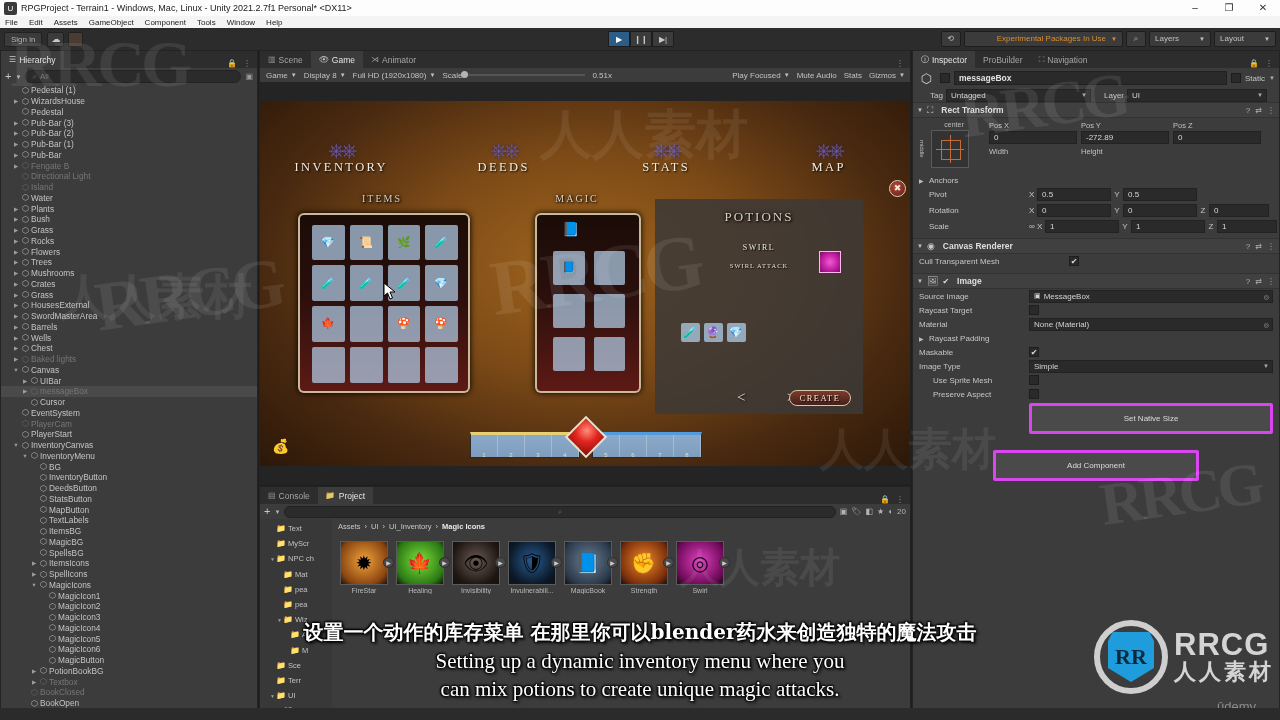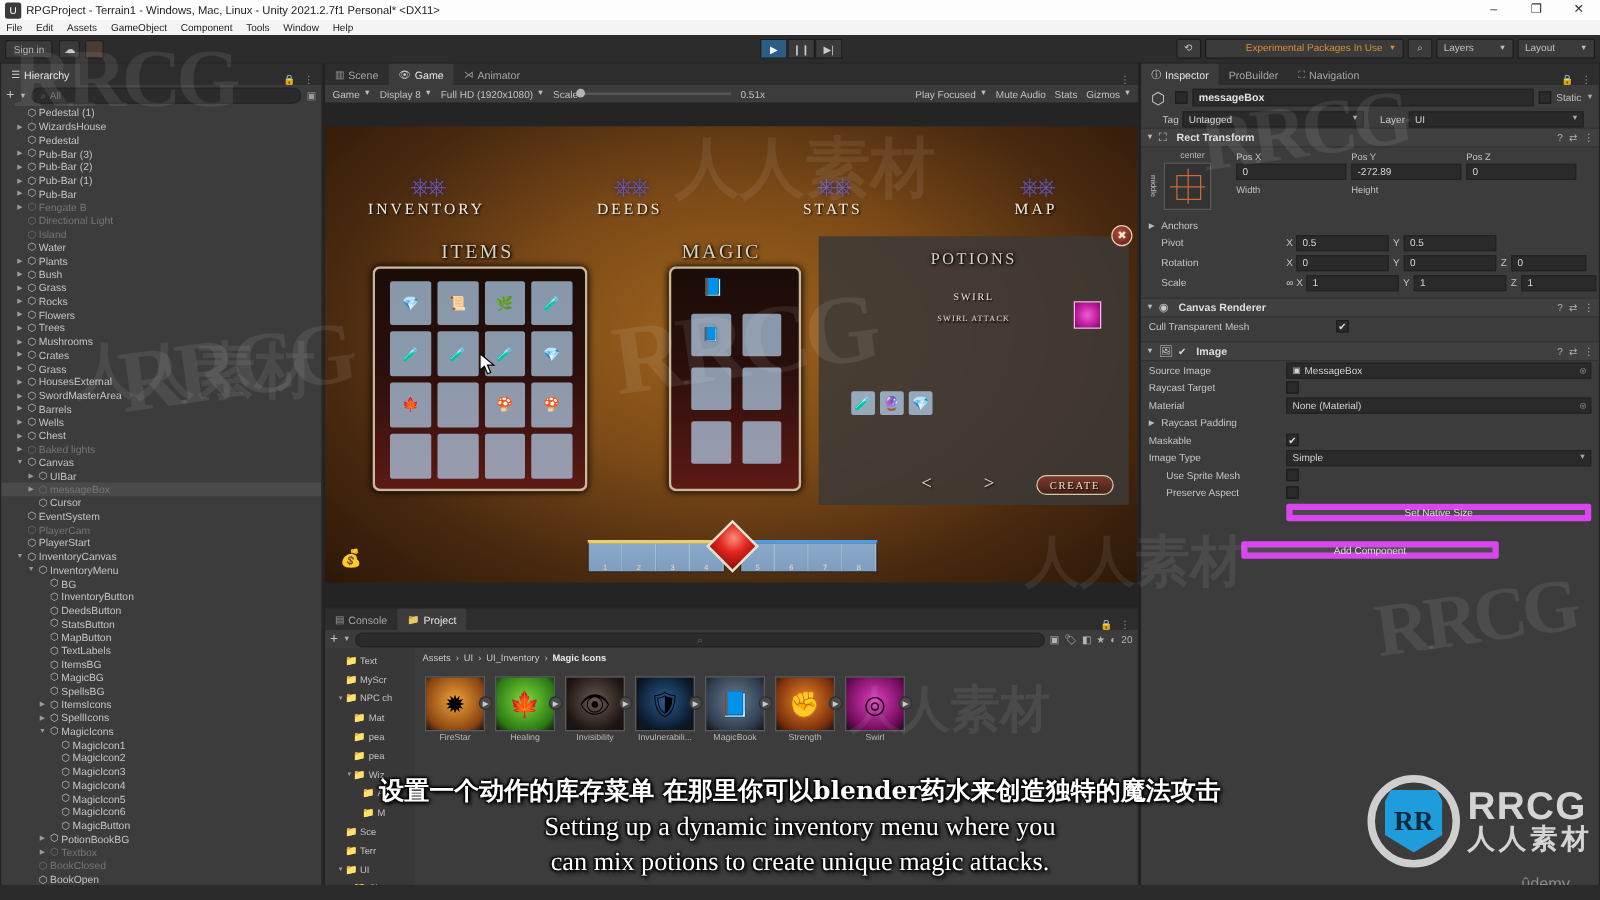--- a/index.html
+++ b/index.html
@@ -80,31 +80,31 @@
   #gamecanvas { width:650px; height:365px; position:relative; overflow:hidden;
     background:radial-gradient(ellipse 70% 80% at 50% 45%, #a0651e 0%, #7c4a17 38%, #4a2a10 70%, #2b1708 100%); }
 
   .gm-tabrow { position:absolute; top:42px; left:0; width:100%; display:flex; }
   .gm-tab { flex:1; text-align:center; }
   .knot { font-size:20px; color:#6e5aa0; letter-spacing:-3px; line-height:14px;
     text-shadow:0 0 3px #2b1e4a; }
   .gm-tab .lbl { font-family:"Liberation Serif", serif; color:#f3ece0; font-size:12.5px;
     letter-spacing:2.4px; text-shadow:1px 1px 2px #000; margin-top:3px; }
 
-  .sec-title { font-family:"Liberation Serif", serif; font-size:16px; letter-spacing:2px;
+  .sec-title { font-family:"Liberation Serif", serif; font-size:10px; letter-spacing:2px;
     color:#d9cfc0; text-shadow:1px 1px 2px #000,0 0 4px #000; text-align:center; }
 
   .grid-frame { position:absolute; border-radius:6px;
     background:linear-gradient(#1a0c08 0%, #2a0f0c 45%, #5e1a15 100%);
     box-shadow:0 0 0 2px #c9b89a inset, 0 0 6px #000; }
   .slotgrid { position:absolute; display:grid; }
   .slot { background:rgba(178,206,233,.72); border-radius:2px; display:flex;
     align-items:center; justify-content:center; font-size:11px; }
 
-  #potions { position:absolute; left:395px; top:88px; width:248px; height:215px;
+  #potions { position:absolute; left:395px; top:98px; width:208px; height:215px;
     background:rgba(60,57,55,.86); }
   #potions .ptitle { margin-top:10px; font-size:13px; }
   .pot-name { text-align:center; font-family:"Liberation Serif", serif; color:#efe6d8; font-size:8px;
     letter-spacing:1.5px; text-shadow:1px 1px 1px #000; }
   .pot-sub { text-align:center; font-family:"Liberation Serif", serif; color:#e6ddcf; font-size:6.5px;
     letter-spacing:1px; text-shadow:1px 1px 1px #000; }
   .pot-icon { position:absolute; right:22px; top:52px; width:22px; height:22px;
     background:radial-gradient(circle at 50% 50%, #f05cd0 0%, #c31fa3 55%, #7d0d63 100%);
     border:1px solid #ffb5ef; }
   .ingr { position:absolute; left:26px; top:124px; display:flex; gap:4px; }
@@ -156,21 +156,21 @@
   .fld-row { display:flex; align-items:center; height:14px; padding-left:6px; font-size:8px; }
   .fld-lbl { width:110px; color:#c6c6c6; }
   .numbox { height:13px; background:#2a2a2a; border:1px solid #222; color:#d8d8d8;
     font-size:8px; display:flex; align-items:center; padding-left:4px; }
   .anchor-box { width:38px; height:38px; border:1px solid #5a5a5a; background:#333;
     position:relative; margin:2px 6px; }
   .anchor-box::before, .anchor-box::after { content:""; position:absolute; background:#c96a3a; }
   .anchor-box::before { left:50%; top:4px; bottom:4px; width:1px; }
   .anchor-box::after { top:50%; left:4px; right:4px; height:1px; }
   .anchor-sq { position:absolute; left:9px; top:9px; width:20px; height:20px; border:1px solid #c96a3a; }
-  .wide-btn { height:14px; background:#4a4a4a; border:5px solid #d946ef; border-radius:2px;
+  .wide-btn { height:31px; background:#4a4a4a; border:3px solid #d946ef; border-radius:2px;
     display:flex; align-items:center; justify-content:center; font-size:8px; color:#dcdcdc; }
   .colorswatch { height:12px; background:#fff; border:1px solid #222; flex:1; }
 
   
   #project { left:259px; top:486px; width:652px; height:222px; background:#383838; }
   .proj-toolbar { height:15px; background:#3c3c3c; display:flex; align-items:center; padding:0 4px; gap:4px; }
   .proj-search { flex:1; height:12px; background:#2b2b2b; border:1px solid #222; border-radius:6px;
     display:flex; align-items:center; padding:0 5px; font-size:7.5px; color:#6a6a6a; }
   .proj-ic { font-size:8px; color:#b4b4b4; }
   .proj-main { display:flex; height:190px; background:#3c3c3c; }

